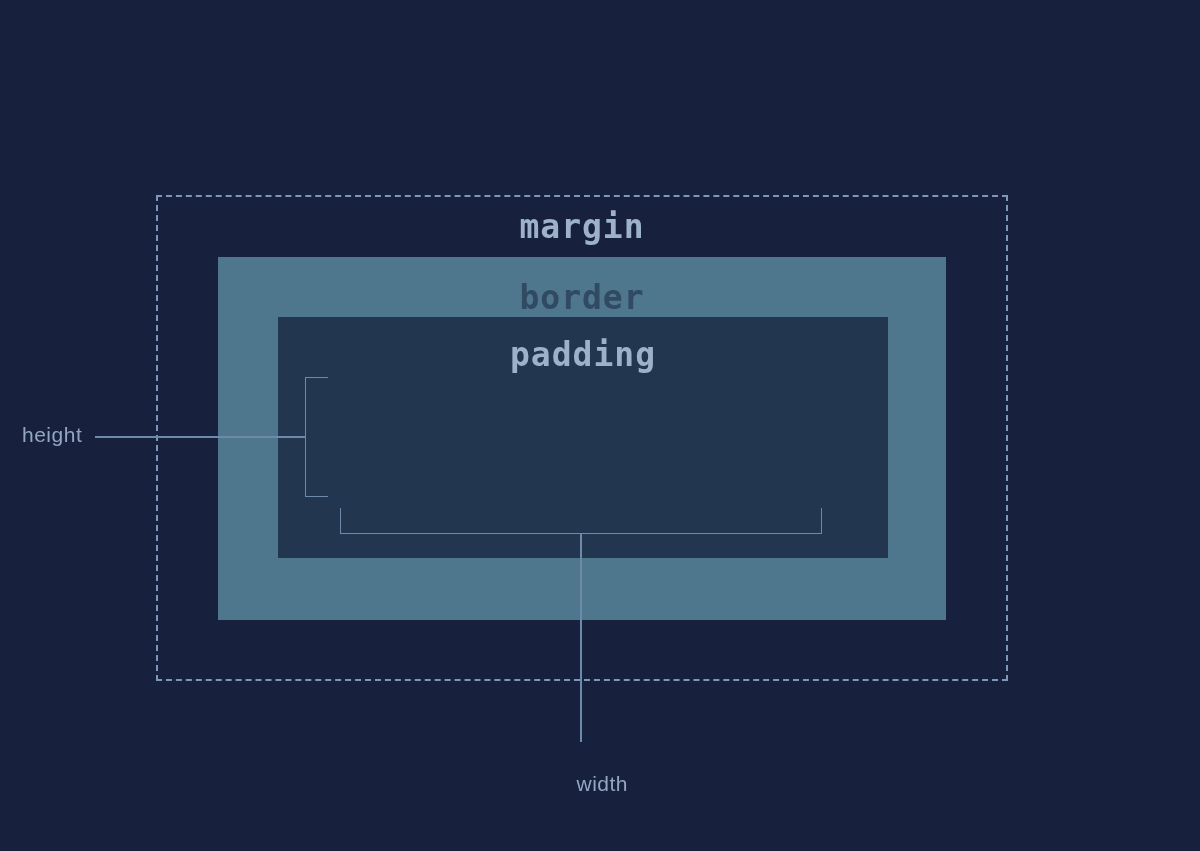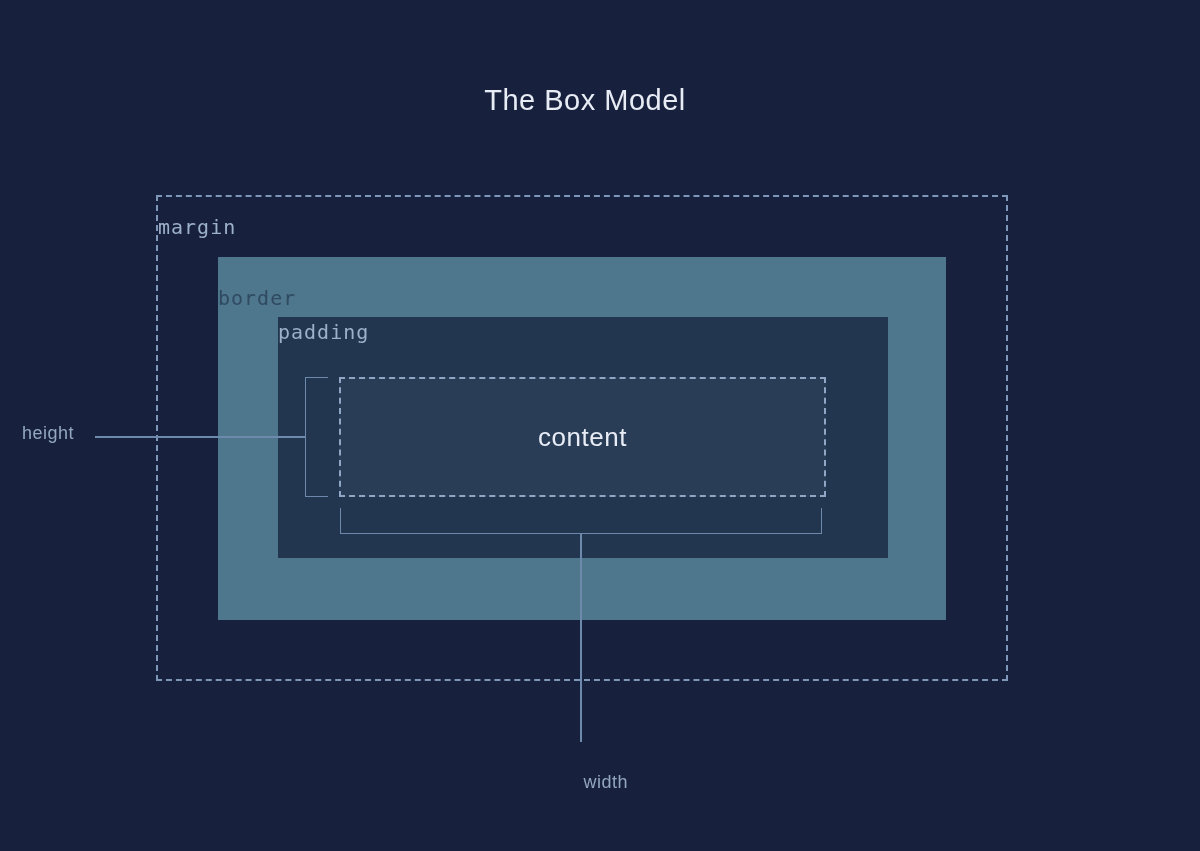--- a/index.html
+++ b/index.html
@@ -27,54 +27,56 @@
     position:absolute;
     left:0;top:84px;width:1170px;
     text-align:center;
     font-size:29px;font-weight:400;
     color:var(--text-bright);
     letter-spacing:0.5px;
   }
   .box{position:absolute;}
   .box-label{
     width:100%;
+    text-align:center;
     font-family:"DejaVu Sans Mono",monospace;
-    font-size:20px;
+    font-size:33px;
     letter-spacing:1px;
     line-height:30px;
+    font-weight:bold;
   }
   .margin-box{
     left:156px;top:195px;width:852px;height:486px;
     border:2px dashed var(--margin-dash);
   }
   .margin-box .box-label{padding-top:15px;color:var(--label-light);}
   .border-box{
     left:218px;top:257px;width:728px;height:363px;
     background:var(--border-fill);
   }
   .border-box .box-label{padding-top:26px;color:var(--label-dark);}
   .padding-box{
     left:278px;top:317px;width:610px;height:241px;
     background:var(--padding-fill);
   }
-  .padding-box .box-label{padding-top:0;color:var(--label-light);}
+  .padding-box .box-label{padding-top:23px;color:var(--label-light);}
   .content-box{
     left:339px;top:377px;width:487px;height:120px;
     background:var(--content-fill);
     border:2px dashed var(--content-dash);
     display:flex;align-items:center;justify-content:center;
   }
   .content-label{
     font-size:26px;
     color:var(--text-bright);
     letter-spacing:0.5px;
   }
   .annotation-label{
     position:absolute;
-    font-size:18px;
+    font-size:21px;
     color:var(--annotation);
     letter-spacing:0.5px;
   }
   .height-label{left:22px;top:423px;}
   .width-label{left:538px;top:772px;width:90px;text-align:right;}
   .height-line{
     position:absolute;
     left:95px;top:436px;width:211px;height:1.5px;
     background:var(--line);
   }
@@ -96,37 +98,33 @@
     position:absolute;
     left:580px;top:533px;width:1.5px;height:209px;
     background:var(--line);
   }
 </style>
 </head>
 <body>
 
 <div class="stage">
 
-  <div class="title">The Box Model</div>
 
   <div class="box margin-box">
     <div class="box-label">margin</div>
   </div>
 
   <div class="box border-box">
     <div class="box-label">border</div>
   </div>
 
   <div class="box padding-box">
     <div class="box-label">padding</div>
   </div>
 
-  <div class="box content-box">
-    <div class="content-label">content</div>
-  </div>
 
   <div class="annotation-label height-label">height</div>
   <div class="height-line"></div>
   <div class="height-bracket"></div>
 
   <div class="width-bracket"></div>
   <div class="width-stem"></div>
   <div class="annotation-label width-label">width</div>
 
 </div>

